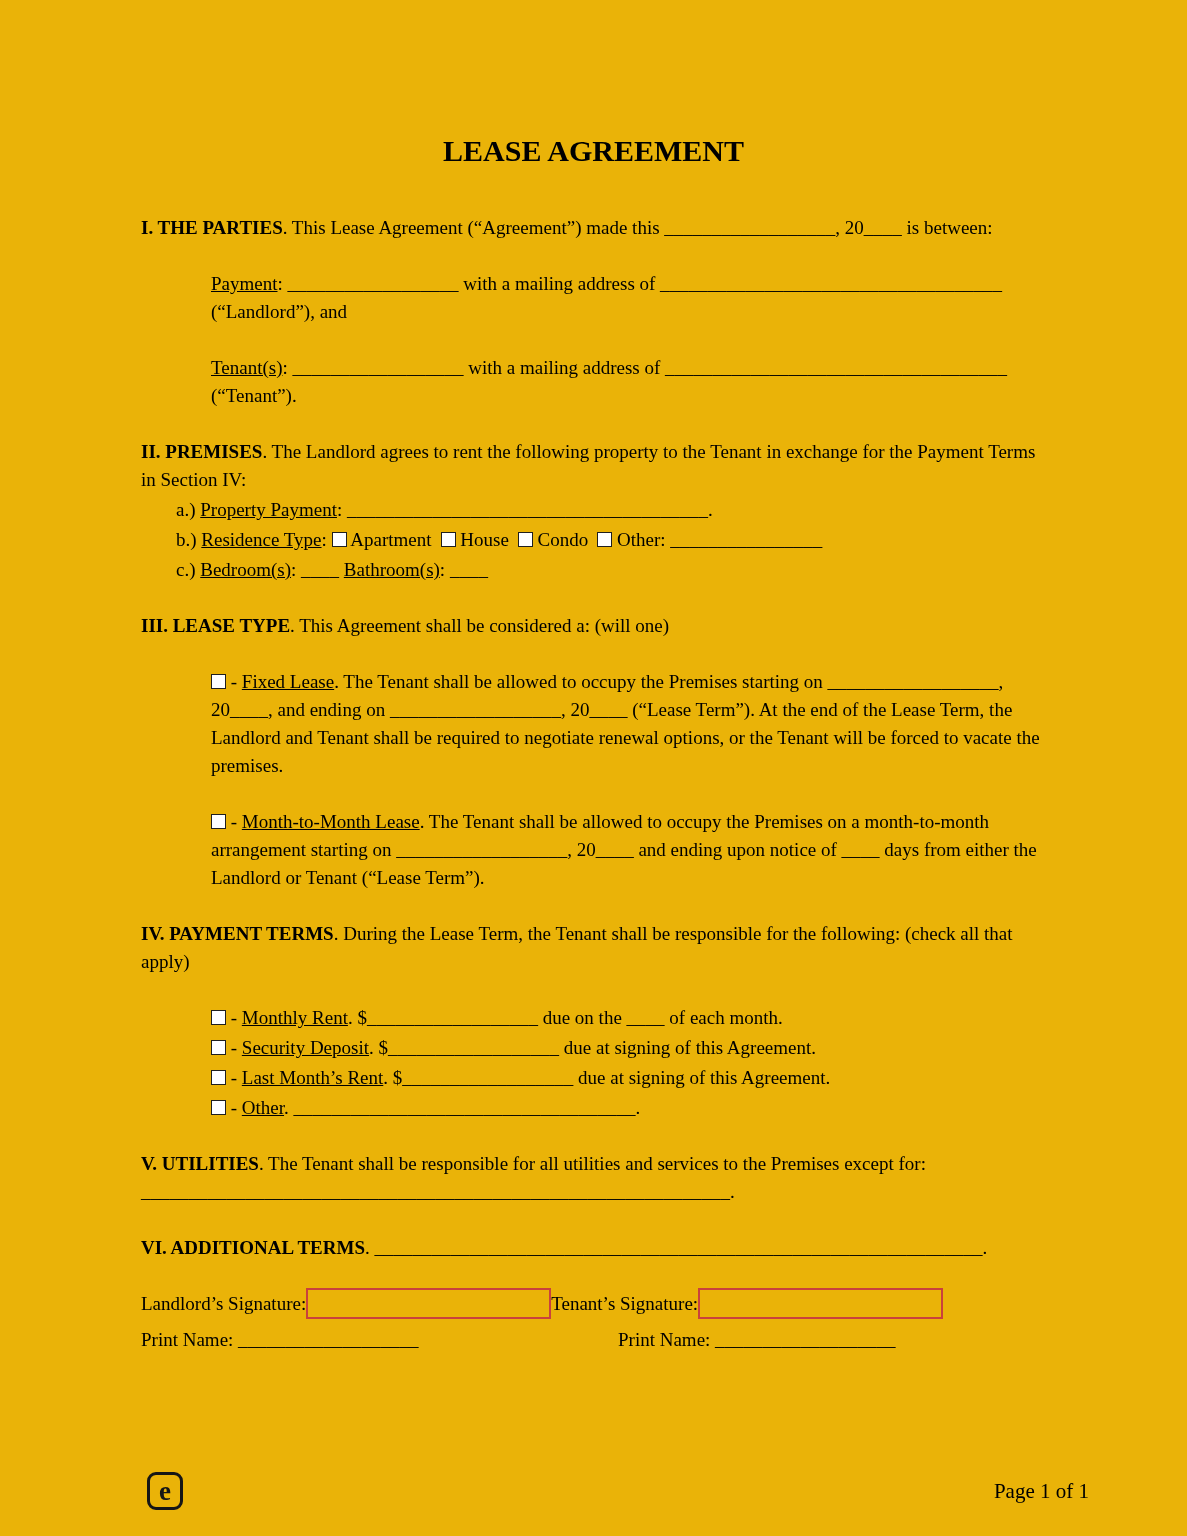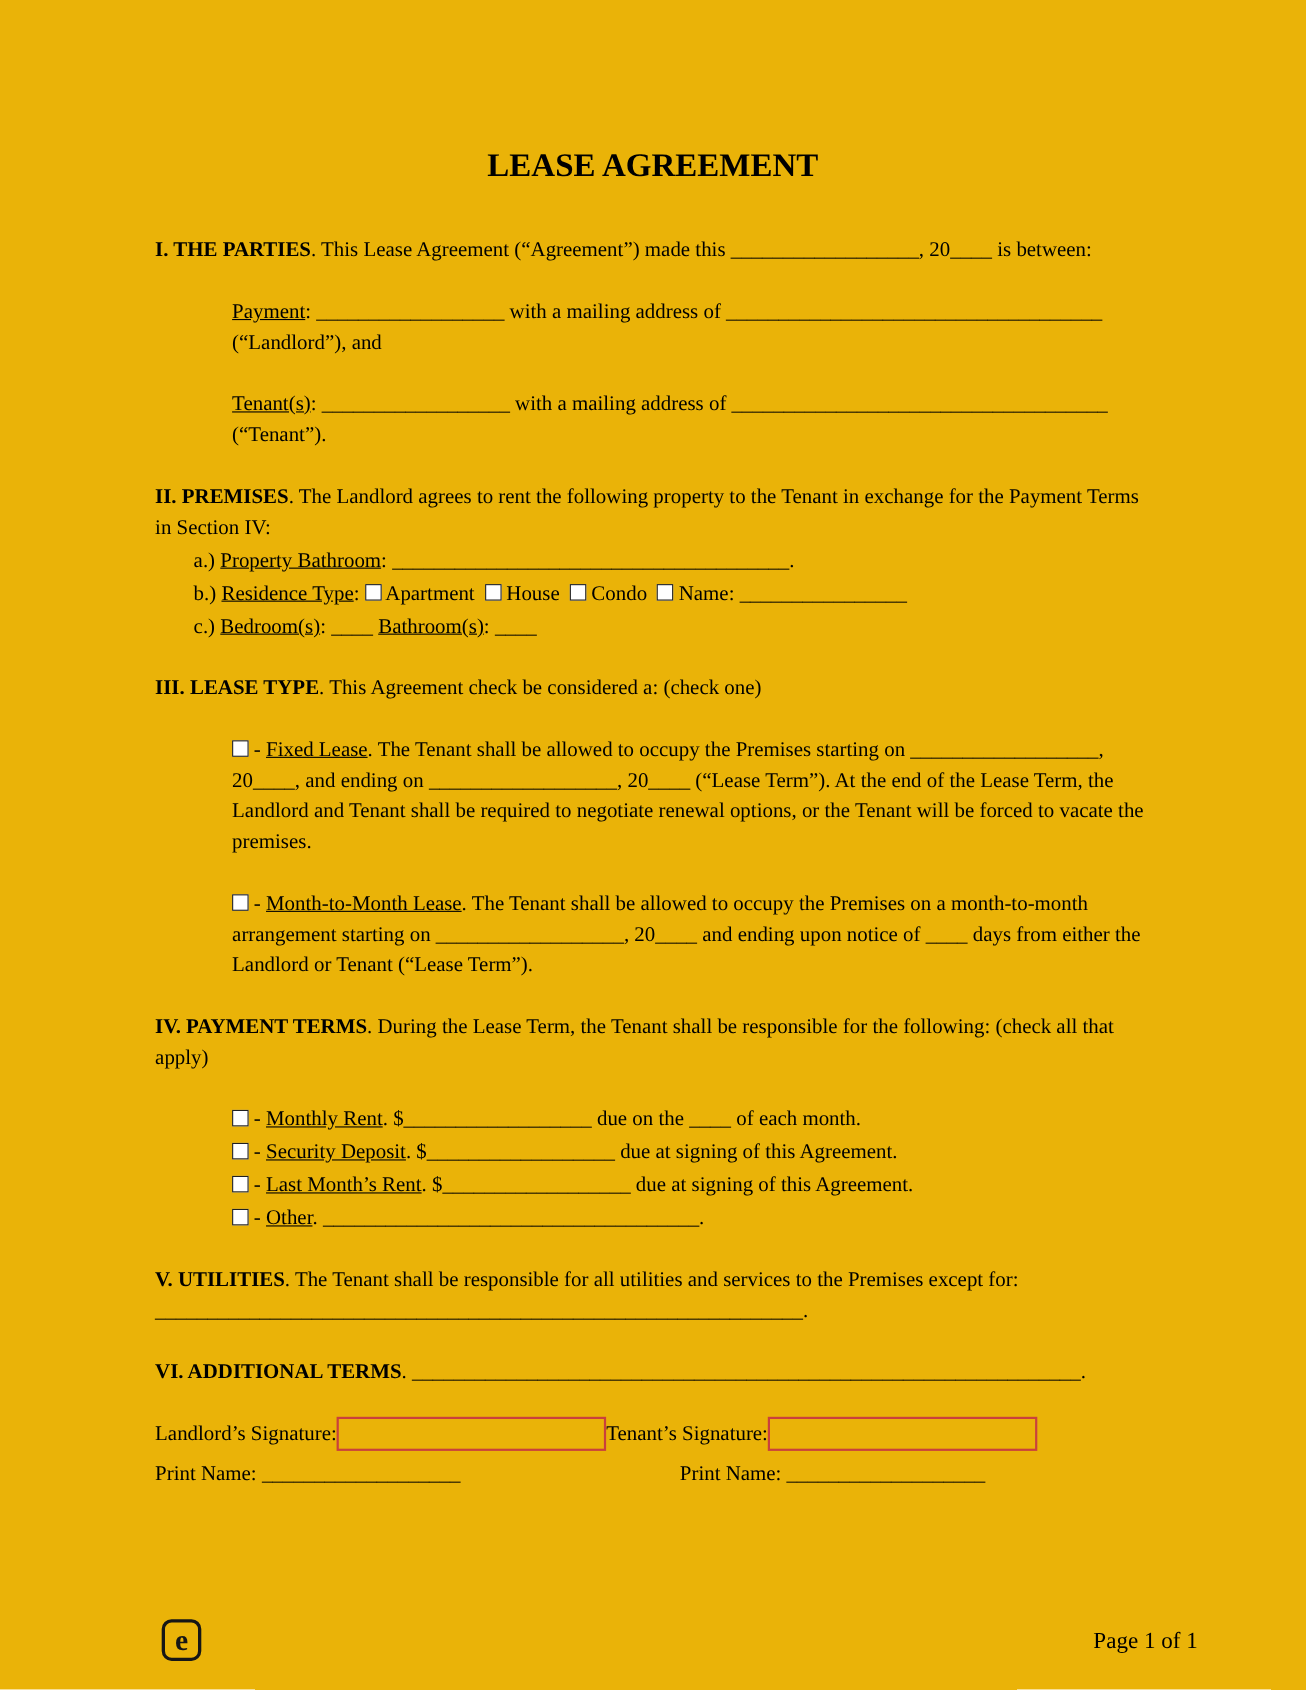--- a/index.html
+++ b/index.html
@@ -58,27 +58,27 @@
     <h1 class="title">LEASE AGREEMENT</h1>
 
     <p class="para first"><span class="b">I. THE PARTIES</span><span>. This Lease Agreement (“Agreement”) made this __________________, 20____ is between:</span></p>
 
     <p class="para indent"><span class="u">Payment</span><span>: __________________ with a mailing address of ____________________________________ (“Landlord”), and</span></p>
 
     <p class="para indent"><span class="u">Tenant(s)</span><span>: __________________ with a mailing address of ____________________________________ (“Tenant”).</span></p>
 
     <p class="para"><span class="b">II. PREMISES</span><span>. The Landlord agrees to rent the following property to the Tenant in exchange for the Payment Terms in Section IV:</span></p>
 
-    <p class="line indent-sm"><span>a.) </span><span class="u">Property Bathroom</span><span>: ______________________________________.</span></p>
+    <p class="line indent-sm"><span>a.) </span><span class="u">Property Payment</span><span>: ______________________________________.</span></p>
 
-    <p class="line indent-sm"><span>b.) </span><span class="u">Residence Type</span><span>: </span><span class="cb"></span> <span class="opt">Apartment</span><span class="cb"></span> <span class="opt">House</span><span class="cb"></span> <span class="opt">Condo</span><span class="cb"></span> <span>Name: ________________</span></p>
+    <p class="line indent-sm"><span>b.) </span><span class="u">Residence Type</span><span>: </span><span class="cb"></span> <span class="opt">Apartment</span><span class="cb"></span> <span class="opt">House</span><span class="cb"></span> <span class="opt">Condo</span><span class="cb"></span> <span>Other: ________________</span></p>
 
     <p class="line indent-sm"><span>c.) </span><span class="u">Bedroom(s)</span><span>: ____ </span><span class="u">Bathroom(s)</span><span>: ____</span></p>
 
-    <p class="para"><span class="b">III. LEASE TYPE</span><span>. This Agreement check be considered a: (check one)</span></p>
+    <p class="para"><span class="b">III. LEASE TYPE</span><span>. This Agreement shall be considered a: (will one)</span></p>
 
     <p class="para indent"><span class="cb"></span><span> - </span><span class="u">Fixed Lease</span><span>. The Tenant shall be allowed to occupy the Premises starting on __________________, 20____, and ending on __________________, 20____ (“Lease Term”). At the end of the Lease Term, the Landlord and Tenant shall be required to negotiate renewal options, or the Tenant will be forced to vacate the premises.</span></p>
 
     <p class="para indent"><span class="cb"></span><span> - </span><span class="u">Month-to-Month Lease</span><span>. The Tenant shall be allowed to occupy the Premises on a month-to-month arrangement starting on __________________, 20____ and ending upon notice of ____ days from either the Landlord or Tenant (“Lease Term”).</span></p>
 
     <p class="para"><span class="b">IV. PAYMENT TERMS</span><span>. During the Lease Term, the Tenant shall be responsible for the following: (check all that apply)</span></p>
 
     <p class="para indent"><span class="cb"></span><span> - </span><span class="u">Monthly Rent</span><span>. $__________________ due on the ____ of each month.</span></p>
 
     <p class="line indent"><span class="cb"></span><span> - </span><span class="u">Security Deposit</span><span>. $__________________ due at signing of this Agreement.</span></p>

